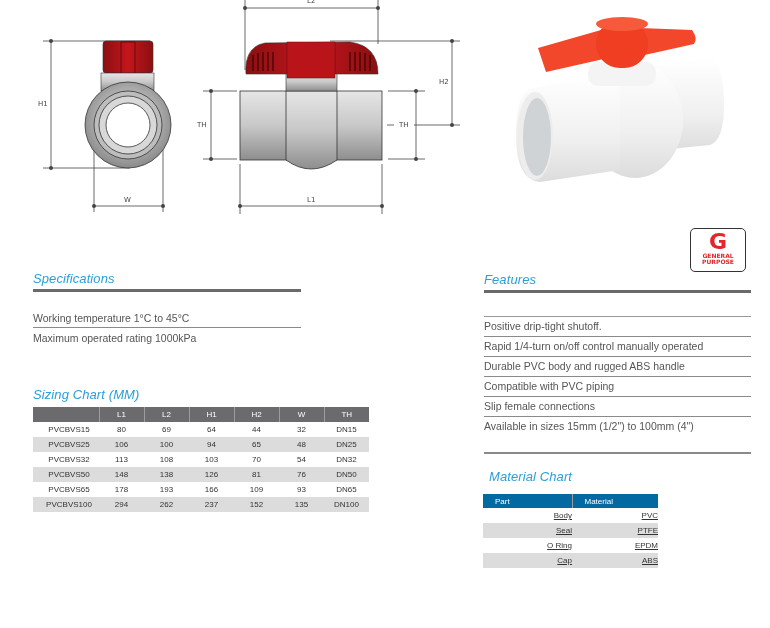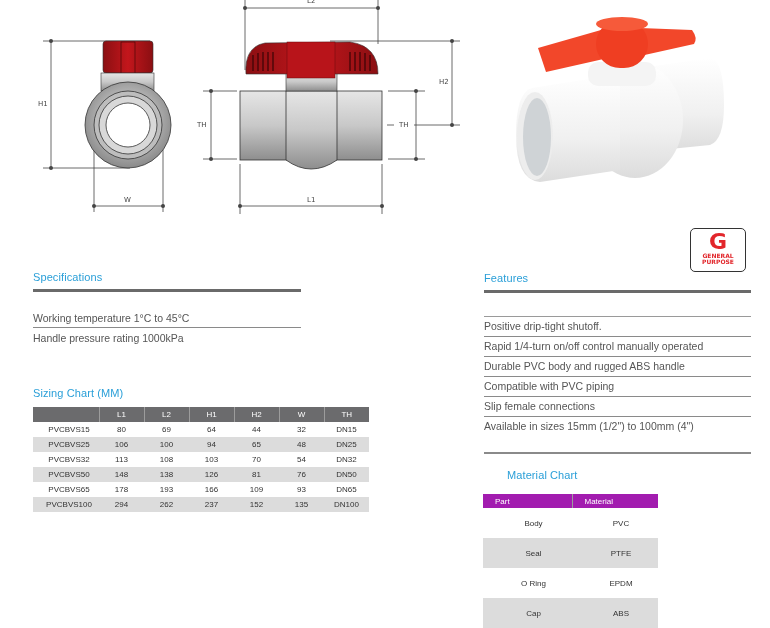--- a/index.html
+++ b/index.html
@@ -4,40 +4,40 @@
   <style>
     html, body { margin: 0; padding: 0; }
     body {
       width: 770px; height: 628px; position: relative; overflow: hidden;
       background: #ffffff;
       font-family: "Liberation Sans", "DejaVu Sans", sans-serif;
       color: #4a4a4a;
     }
     .abs { position: absolute; }
     .dim-label { position: absolute; font-size: 7px; color: #444; font-family: "DejaVu Sans", sans-serif; }
-    .heading { position: absolute; font-size: 11px; color: #2a9fd8; letter-spacing: 0.1px; }
+    .heading { position: absolute; font-size: 13px; color: #2a9fd8; letter-spacing: 0.1px; font-style: italic; }
     .thick-rule { position: absolute; height: 3px; background: #6a6a6a; }
     .thin-rule { position: absolute; height: 1px; background: #8a8a8a; }
     .line-text { position: absolute; font-size: 10.5px; color: #555; white-space: nowrap; }
 
     
     .sizing { position: absolute; left: 33px; top: 407px; border-collapse: collapse; font-size: 8px; color: #333; }
     .sizing th { background: #6b6b6d; color: #ffffff; font-weight: normal; height: 15px; padding: 0; border-right: 1px solid #9c9c9c; }
     .sizing th:last-child { border-right: none; }
     .sizing td { height: 15px; padding: 0; text-align: center; }
     .sizing td:first-child { text-align: center; padding-left: 6px; }
     .sizing tr:nth-child(even) td { background: #dcdcdc; }
     .sizing col.c0 { width: 66px; }
     .sizing col.cn { width: 45px; }
 
     
     .material { position: absolute; left: 483px; top: 494px; border-collapse: collapse; font-size: 8px; color: #333; }
-    .material th { background: #a21caf; color: #ffffff; font-weight: normal; height: 14px; padding: 0 0 0 12px; text-align: left; }
+    .material th { background: #0369a1; color: #ffffff; font-weight: normal; height: 14px; padding: 0 0 0 12px; text-align: left; }
     .material th:first-child { border-right: 1px solid #9c9c9c; }
-    .material td { height: 30px; padding: 0 0 0 12px; text-align: center; }
+    .material td { height: 15px; padding: 0 0 0 12px; text-align: right; text-decoration: underline; }
     .material tr:nth-child(even) td { background: #dcdcdc; }
 
     .badge {
       position: absolute; left: 690px; top: 228px; width: 56px; height: 44px;
       border: 1.5px solid #333; border-radius: 5px; box-sizing: border-box; text-align: center;
     }
     .badge-letter { display: block; font-size: 22px; font-weight: bold; color: #e2262b; line-height: 22px; margin-top: 2px; font-family: "DejaVu Sans", sans-serif; }
     .badge-text { display: block; font-size: 6px; font-weight: bold; color: #e2262b; line-height: 6px; font-family: "DejaVu Sans", sans-serif; }
   </style>
 </head>
@@ -178,21 +178,21 @@
 <div class="badge">
   <span class="badge-letter">G</span>
   <span class="badge-text">GENERAL</span>
   <span class="badge-text">PURPOSE</span>
 </div>
 
 <div class="heading" style="left:33px;top:271px;">Specifications</div>
 <div class="thick-rule" style="left:33px;top:289px;width:268px;"></div>
 <div class="line-text" style="left:33px;top:312px;">Working temperature 1°C to 45°C</div>
 <div class="thin-rule" style="left:33px;top:327px;width:268px;"></div>
-<div class="line-text" style="left:33px;top:332px;">Handle pressure rating 1000kPa</div>
+<div class="line-text" style="left:33px;top:332px;">Maximum operated rating 1000kPa</div>
 
 <div class="heading" style="left:33px;top:387px;">Sizing Chart (MM)</div>
 <table class="sizing">
   <colgroup>
       <col class="c0">
       <col class="cn">
       <col class="cn">
       <col class="cn">
       <col class="cn">
       <col class="cn">
@@ -276,21 +276,21 @@
 <div class="thin-rule" style="left:484px;top:356px;width:267px;"></div>
 <div class="line-text" style="left:484px;top:360px;">Durable PVC body and rugged ABS handle</div>
 <div class="thin-rule" style="left:484px;top:376px;width:267px;"></div>
 <div class="line-text" style="left:484px;top:380px;">Compatible with PVC piping</div>
 <div class="thin-rule" style="left:484px;top:396px;width:267px;"></div>
 <div class="line-text" style="left:484px;top:400px;">Slip female connections</div>
 <div class="thin-rule" style="left:484px;top:416px;width:267px;"></div>
 <div class="line-text" style="left:484px;top:420px;">Available in sizes 15mm (1/2") to 100mm (4")</div>
 <div class="thin-rule" style="left:484px;top:452px;width:267px;height:2px;background:#8a8a8a;"></div>
 
-<div class="heading" style="left:491px;top:469px;padding-left:16px;">Material Chart</div>
+<div class="heading" style="left:473px;top:469px;padding-left:16px;">Material Chart</div>
 <table class="material">
   <colgroup>
       <col style="width:89px">
       <col style="width:86px">
     </colgroup>
   <thead>
     <tr>
       <th>Part</th>
       <th>Material</th>
     </tr>

